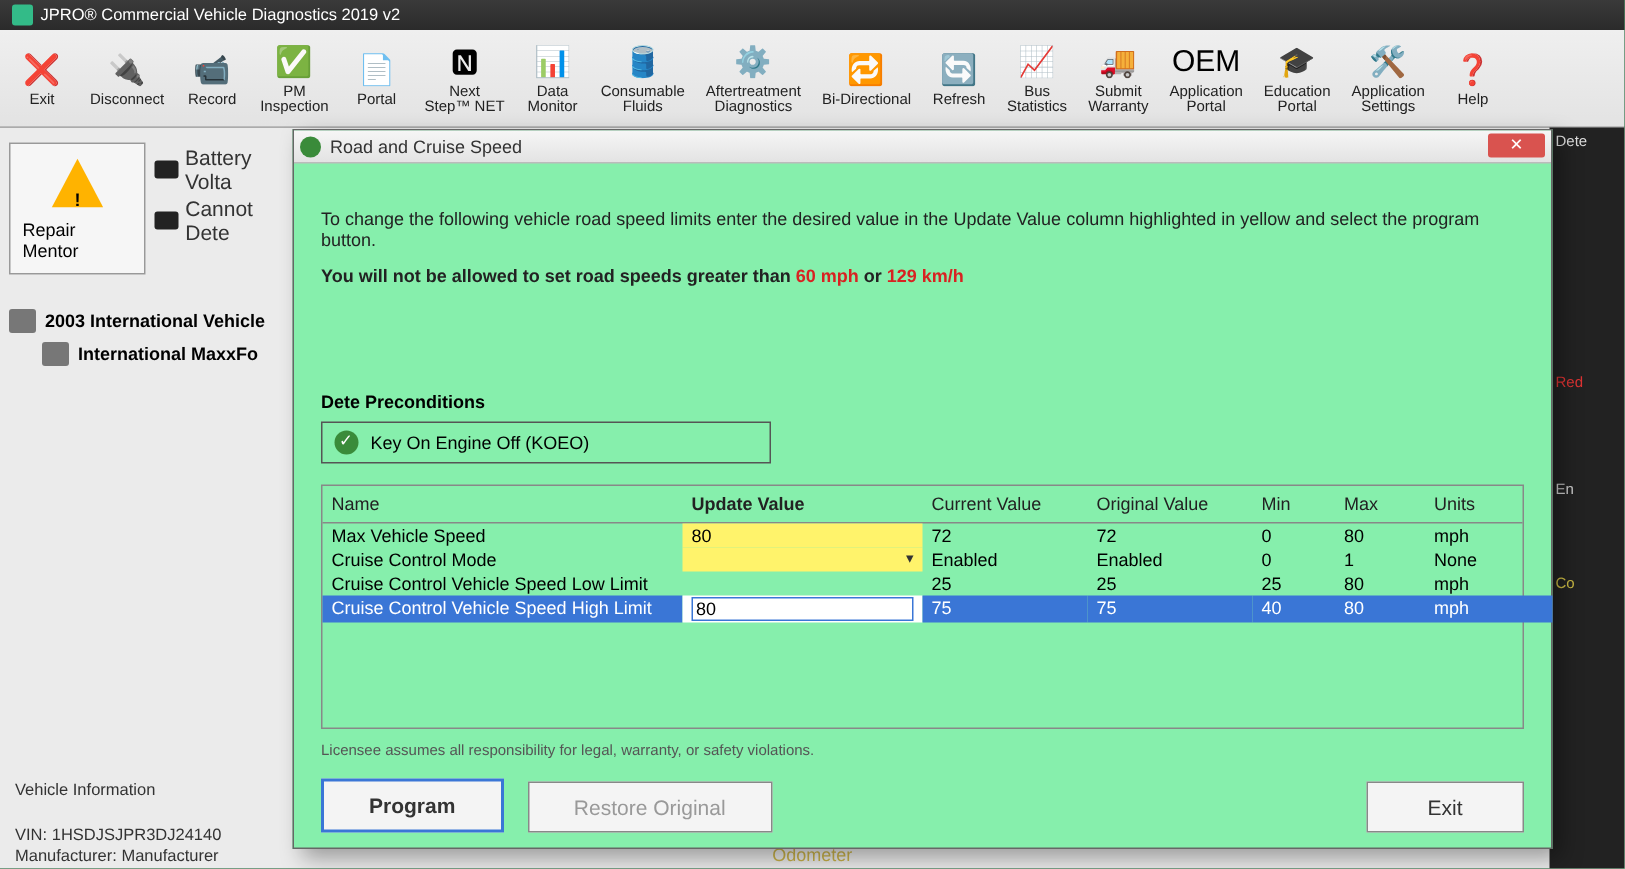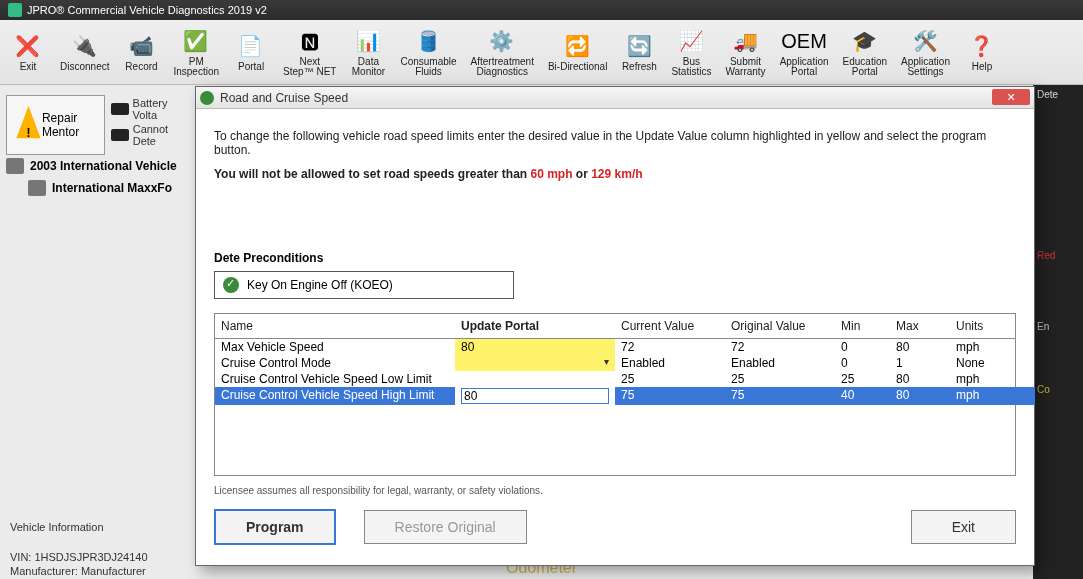--- a/index.html
+++ b/index.html
@@ -11,42 +11,42 @@
 
 
 .toolbar { background: linear-gradient(#efefef, #e3e3e3); display: flex; padding: 4px 6px; gap: 6px; height: 65px; position: relative; border-bottom: 1px solid #bbb; }
 .tool-btn { display: flex; flex-direction: column; align-items: center; justify-content: center; gap: 2px; min-width: 44px; padding: 2px 4px; cursor: pointer; text-align:center; }
 .tool-btn .ticon { width: 28px; height: 28px; display:flex; align-items:center; justify-content:center; font-size:20px; }
 .tool-btn .tlabel { font-size: 10px; color: #222; line-height: 10px; }
 
 
 .content-area { position: relative; background: #ebebeb; height: 494px; }
 .left-panel { position: absolute; left: 6px; top: 10px; width: 188px; }
-.repair-box { border: 1px solid #999; background: #f6f6f6; padding: 8px; display:flex; flex-direction:row; align-items:center; width: 100px; }
+.repair-box { border: 1px solid #999; background: #f6f6f6; padding: 8px; display:flex; flex-direction:column; align-items:center; width: 100px; }
 .repair-box .rm-icon { width: 38px; height: 38px; background: #ffb300; clip-path: polygon(50% 5%, 95% 90%, 5% 90%); position: relative; margin-bottom: 4px; }
 .repair-box .rm-icon::after{content:"!"; position:absolute; left:0; right:0; bottom:2px; text-align:center; color:#000; font-weight:bold;}
-.flag-row { display:flex; align-items:center; margin: 2px 0; font-size: 11px; color:#333;justify-content:center; }
+.flag-row { display:flex; align-items:center; margin: 2px 0; font-size: 14px; color:#333;justify-content:center; }
 .flag { width: 18px; height: 12px; background:#222; margin-right:4px; border-radius:2px; }
-.tree { }
+.tree { margin-top: 20px; }
 .tree-item { display:flex; align-items:center; font-size: 12px; font-weight:bold; padding:3px 0; gap:6px; }
 .tree-item .ticon-sm { width:18px; height:16px; background:#777; border-radius:2px; }
 
 
 .vehicle-info { position:absolute; left:10px; bottom: 0px; font-size:11px; color:#333; }
 .vehicle-info div { margin: 2px 0; }
 
 
 .right-edge { position:absolute; right:0; top:0; width:50px; height:100%; background:#222; color:#ddd; font-size:10px; padding:4px; }
 
 
-.dialog { position:absolute; left:195px; top:86px; width:840px; height:480px; background:#ffffff; border:1px solid #666; box-shadow: 6px 6px 14px rgba(0,0,0,0.35); }
+.dialog { position:absolute; left:195px; top:86px; width:840px; height:480px; background:#86efac; border:1px solid #666; box-shadow: 6px 6px 14px rgba(0,0,0,0.35); }
 .dlg-title { background: linear-gradient(#f6f6f6, #e3e3e3); border-bottom:1px solid #bbb; padding:2px 4px; display:flex; align-items:center; height:22px; font-size:12px; color:#333; }
 .dlg-title .dlg-icon { width:14px; height:14px; background:#3a8b3a; border-radius:50%; margin-right:6px; }
 .dlg-close { position:absolute; right:4px; top:2px; width:38px; height:16px; background:#d9534f; border-radius:2px; color:#fff; text-align:center; font-size:11px; line-height:16px; cursor:pointer; }
-.dlg-body { padding: 20px 18px 12px 18px; }
+.dlg-body { padding: 30px 18px 12px 18px; }
 .dlg-instr { font-size:12px; color:#222; margin-bottom:10px; }
 .dlg-bold { font-size:12px; font-weight:bold; color:#222; }
 .dlg-bold .r1 { color:#d82222; font-weight:bold; }
 
 .preconds-label { font-weight:bold; font-size:12px; margin-top: 70px; margin-bottom:6px; }
 .preconds-box { border:1px solid #555; padding:5px 8px; display:inline-flex; align-items:center; gap:8px; width:300px; }
 .check-icon { width:16px; height:16px; border-radius:50%; background:#3a8b3a; position:relative; }
 .check-icon::after { content:"✓"; color:#fff; font-size:11px; position:absolute; left:3px; top:0; }
 
 .grid { margin-top:14px; border:1px solid #888; font-size:12px; }
@@ -55,30 +55,30 @@
 .grid-row { display:grid; grid-template-columns: 240px 160px 110px 110px 55px 60px 85px; }
 .grid-row > div { padding:1px 6px; }
 .yellow { background:#fff36b; }
 .selected-row > div { background:#3a76d6; color:#fff; }
 .selected-row .edit-cell { background:#fff; color:#000; }
 .edit-cell { border: 0; padding: 1px; }
 .edit-cell input { width: 100%; border: 1px solid #3a76d6; padding: 0 2px; font-size: 12px; height:16px; }
 .grid-spacer { height: 70px; }
 
 .footnote { font-size:10px; color:#555; margin-top:8px; line-height:13px; }
-.dlg-buttons { display:flex; gap:28px; margin-top:12px; align-items:center; }
+.dlg-buttons { display:flex; gap:16px; margin-top:12px; align-items:flex-end; }
 .btn { padding: 8px 30px; font-size:14px; border:1px solid #888; background:#f4f4f4; cursor:pointer; }
 .btn-primary { border:2px solid #3a76d6; color:#333; font-weight:bold; }
 .btn-muted { color:#999; }
 .btn-exit { margin-left:auto; padding:8px 40px; color:#333; }
 
 .dropdown-arrow { position:relative; }
 .dropdown-arrow::after { content:"▾"; position:absolute; right:6px; top:1px; color:#333; font-size:10px; }
 
-.odometer-tag { position:absolute; left:50%; bottom:2px; transform:translateX(-50%); color:#c9b24a; font-size:16px;margin-top:28px; }
+.odometer-tag { position:absolute; left:50%; bottom:2px; transform:translateX(-50%); color:#c9b24a; font-size:12px;margin-top:28px; }
 </style>
 </head>
 <body>
 
 <div class="title-bar">
   <span class="tb-icon"></span>
   <span>JPRO® Commercial Vehicle Diagnostics 2019 v2</span>
 </div>
 
 <div class="toolbar" id="toolbar">
@@ -212,21 +212,21 @@
 
     <div class="preconds-label">Dete Preconditions</div>
     <div class="preconds-box">
       <span class="check-icon"></span>
       <span>Key On Engine Off (KOEO)</span>
     </div>
 
     <div class="grid">
       <div class="grid-header">
         <div style="">Name</div>
-        <div style="font-weight:bold">Update Portal</div>
+        <div style="font-weight:bold">Update Value</div>
         <div>Current Value</div>
         <div>Original Value</div>
         <div>Min</div>
         <div>Max</div>
         <div>Units</div>
       </div>
       <div id="grid-rows">
           <div class="grid-row">
             <div>Max Vehicle Speed</div>
             <div class="yellow">80</div>

